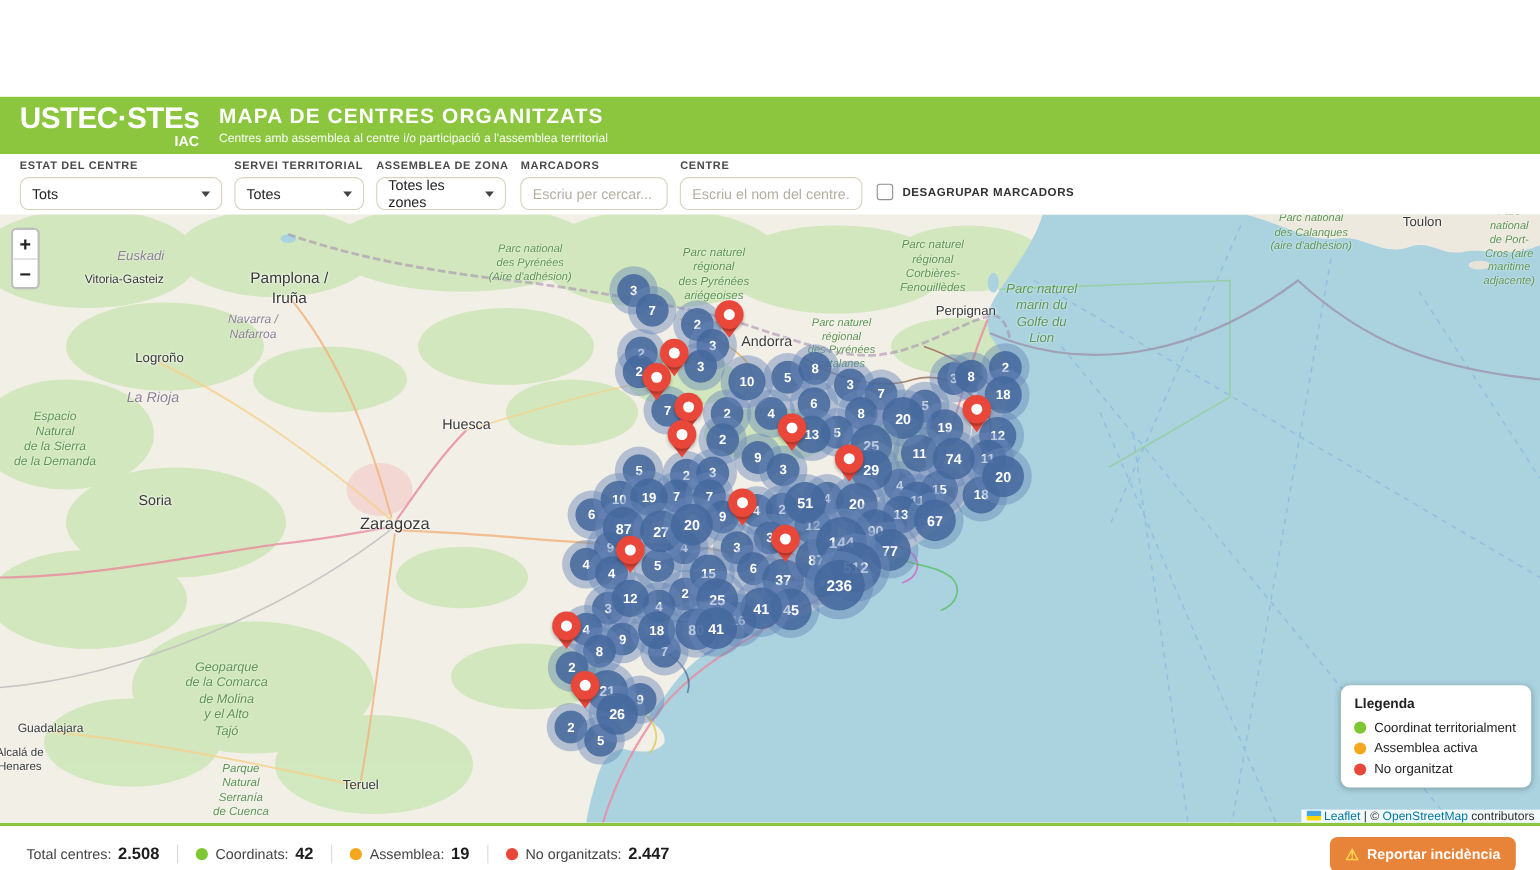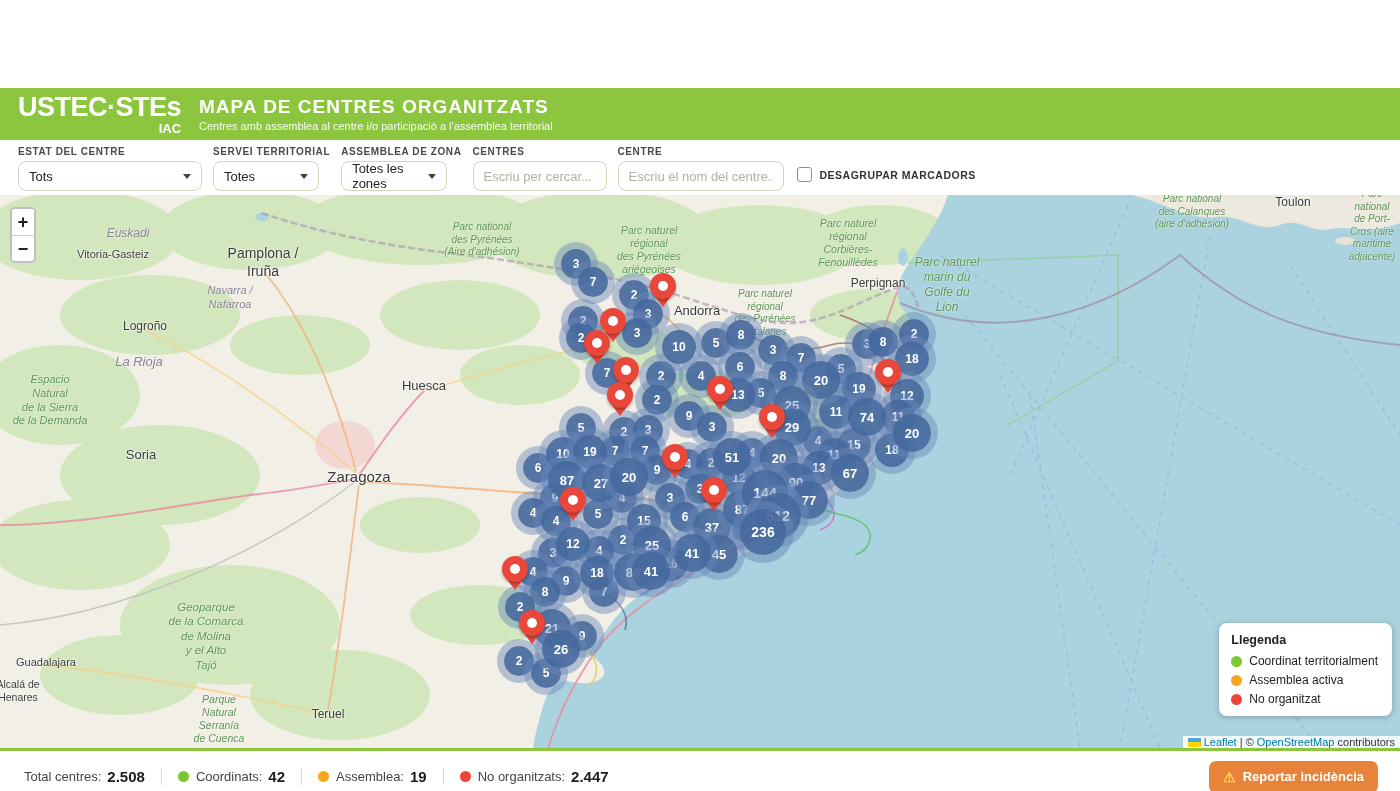--- a/index.html
+++ b/index.html
@@ -17,21 +17,21 @@
 
   
   .filterbar { height:55px; background:#fff; display:flex; align-items:flex-start; padding:6px 0 0 18px; gap:11px; }
   .fgroup { display:flex; flex-direction:column; }
   .fgroup label { font-size:10px; font-weight:700; color:#4a4a4a; letter-spacing:.6px; margin-bottom:4px; }
   .control { height:30px; border:1.5px solid #d8d3bd; border-radius:8px; background:#fff; font-size:13px; color:#222;
              display:flex; align-items:center; justify-content:space-between; padding:0 10px; }
   .control input { border:none; outline:none; font-size:13px; width:100%; font-family:"Liberation Sans",sans-serif; }
   .control input::placeholder { color:#b3afa3; }
   .caret { width:0; height:0; border-left:4px solid transparent; border-right:4px solid transparent; border-top:5px solid #444; margin-left:8px; }
-  .w170{width:184px} .w134{width:106px} .w167{width:134px} .w166{width:166px}
+  .w170{width:184px} .w134{width:118px} .w167{width:134px} .w166{width:166px}
   .checkwrap { display:flex; align-items:center; margin-top:21px; margin-left:2px; }
   .checkbox-box { width:15px; height:15px; border:1.5px solid #8f8f8f; border-radius:3px; background:#fff; margin-right:8px; }
   .checkwrap span.cklabel { font-size:10.5px; font-weight:700; color:#333; letter-spacing:.5px; }
 
   
   .map { position:relative; width:1400px; height:553px; background:#f2efe7; overflow:hidden; }
   .map svg.base { position:absolute; left:0; top:0; }
   .map-label { position:absolute; transform:translate(-50%,-50%); text-align:center; white-space:pre-line; line-height:1.25; pointer-events:none; z-index:0; }
   .map-label.city { color:#3a3a3a; text-shadow:0 0 2px #fff, 0 0 3px #fff; }
   .map-label.region { color:#8a7f95; font-style:italic; text-shadow:0 0 2px #fff; }
@@ -105,21 +105,21 @@
     </div>
   </div>
   <div class="fgroup">
     <label>ASSEMBLEA DE ZONA</label>
     <div class="control w134">
       <span>Totes les zones</span>
       <span class="caret"></span>
     </div>
   </div>
   <div class="fgroup">
-    <label>CENTRES</label>
+    <label>MARCADORS</label>
     <div class="control w167">
       <input type="text" placeholder="Escriu per cercar..." style="">
     </div>
   </div>
   <div class="fgroup">
     <label>CENTRE</label>
     <div class="control w166">
       <input type="text" placeholder="Escriu el nom del centre..." style="">
     </div>
   </div>

